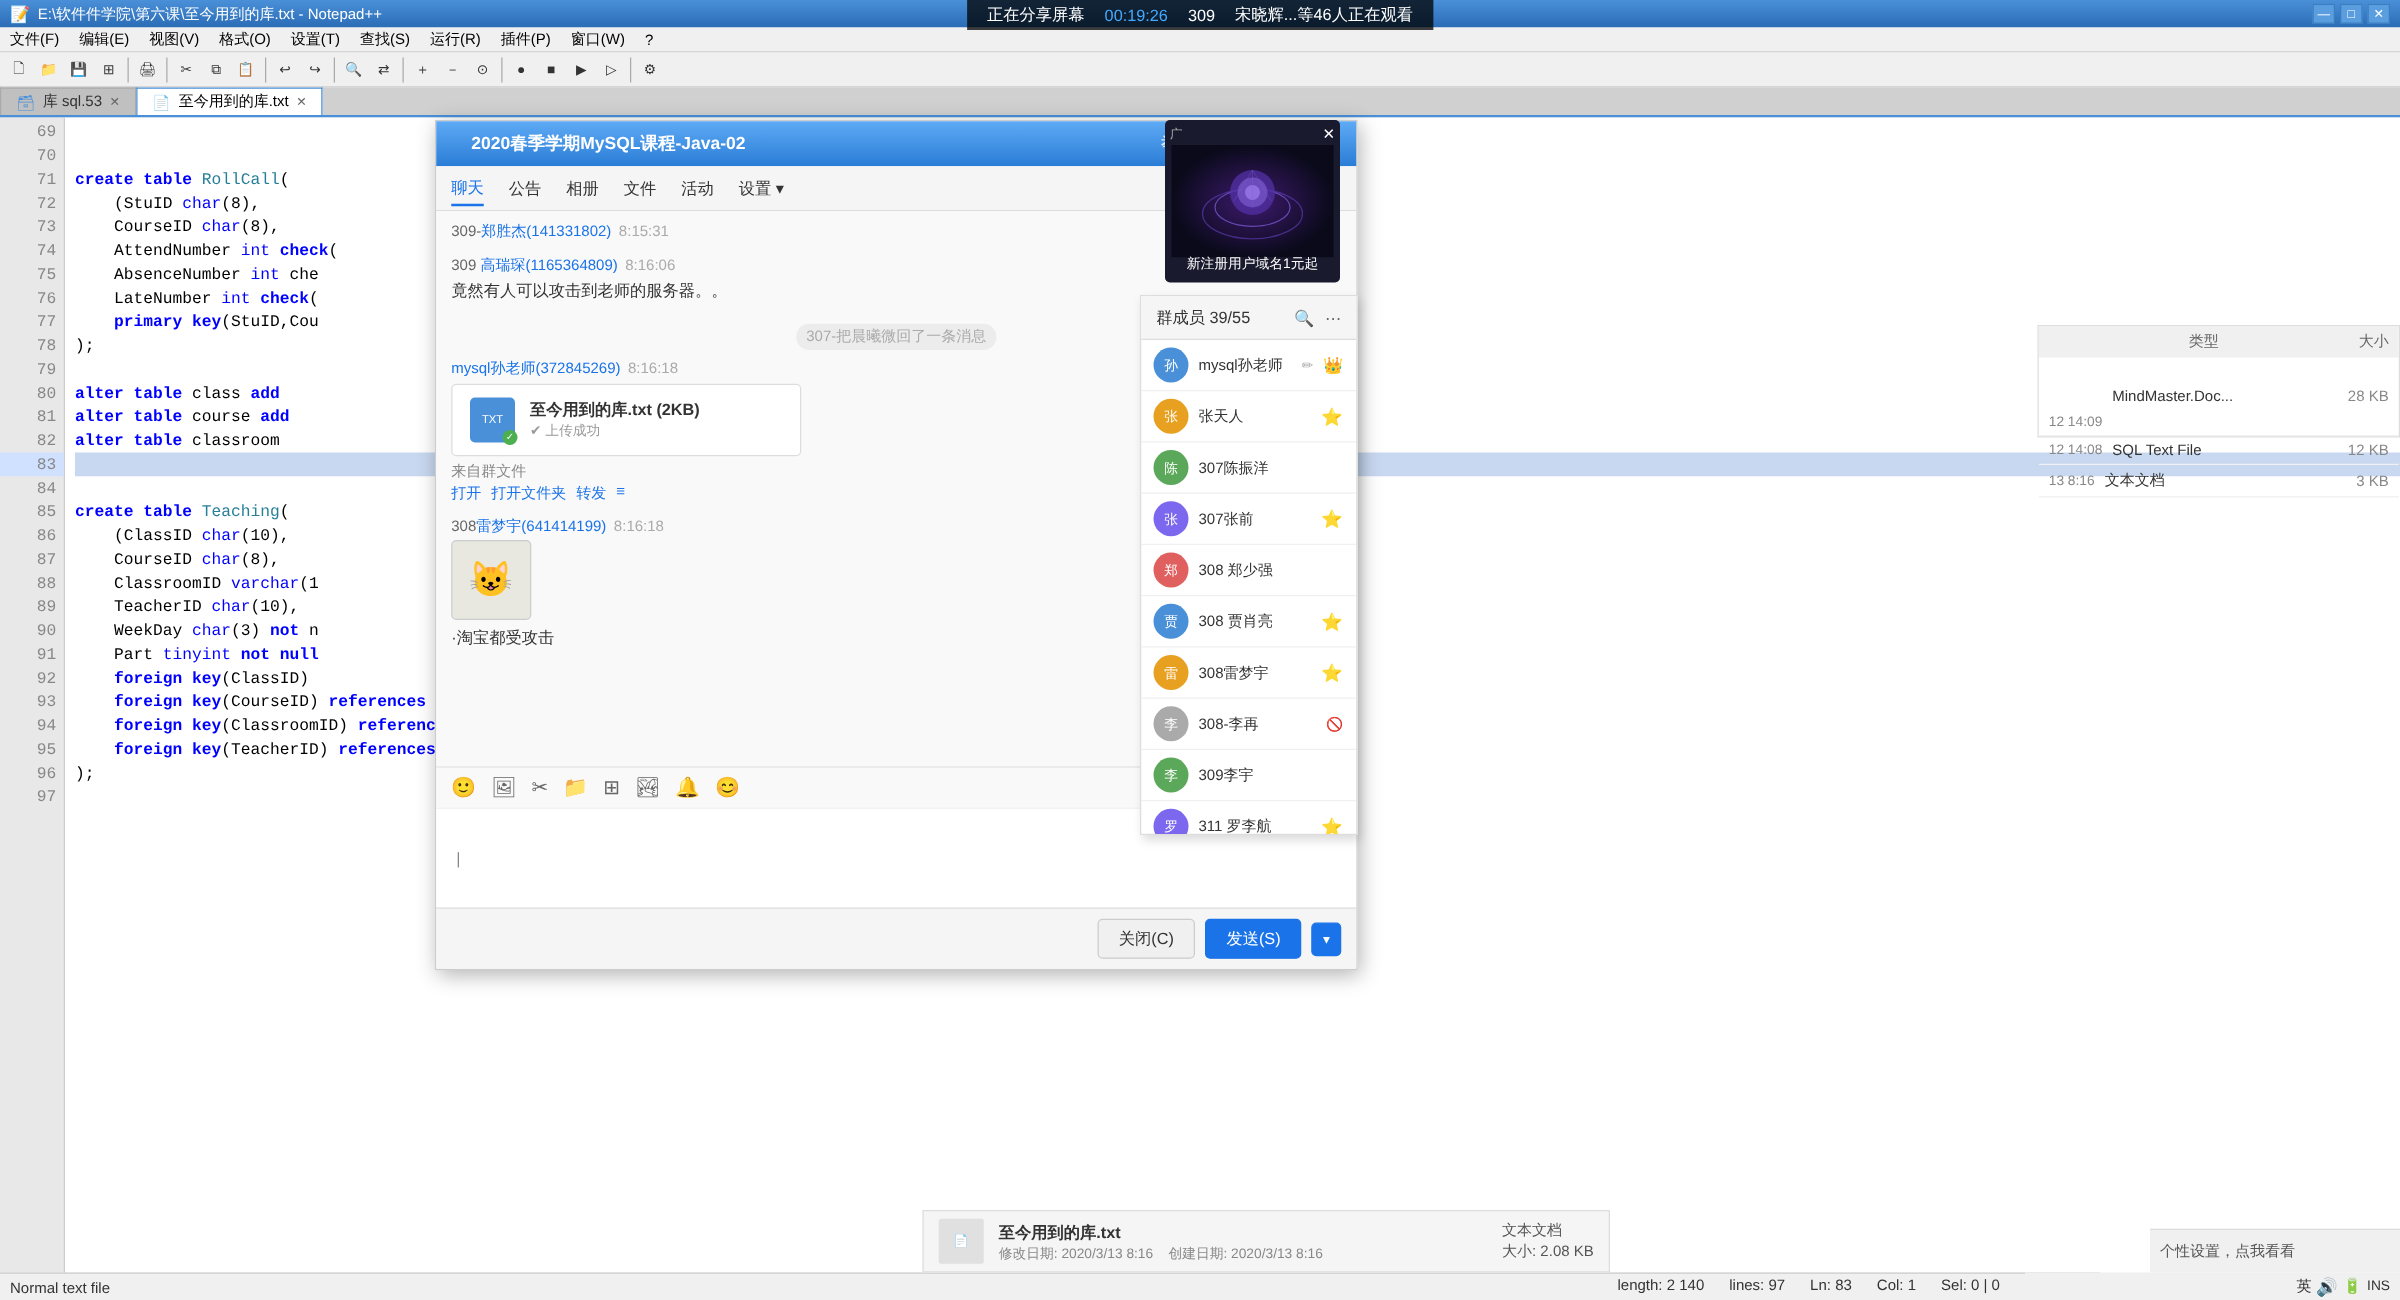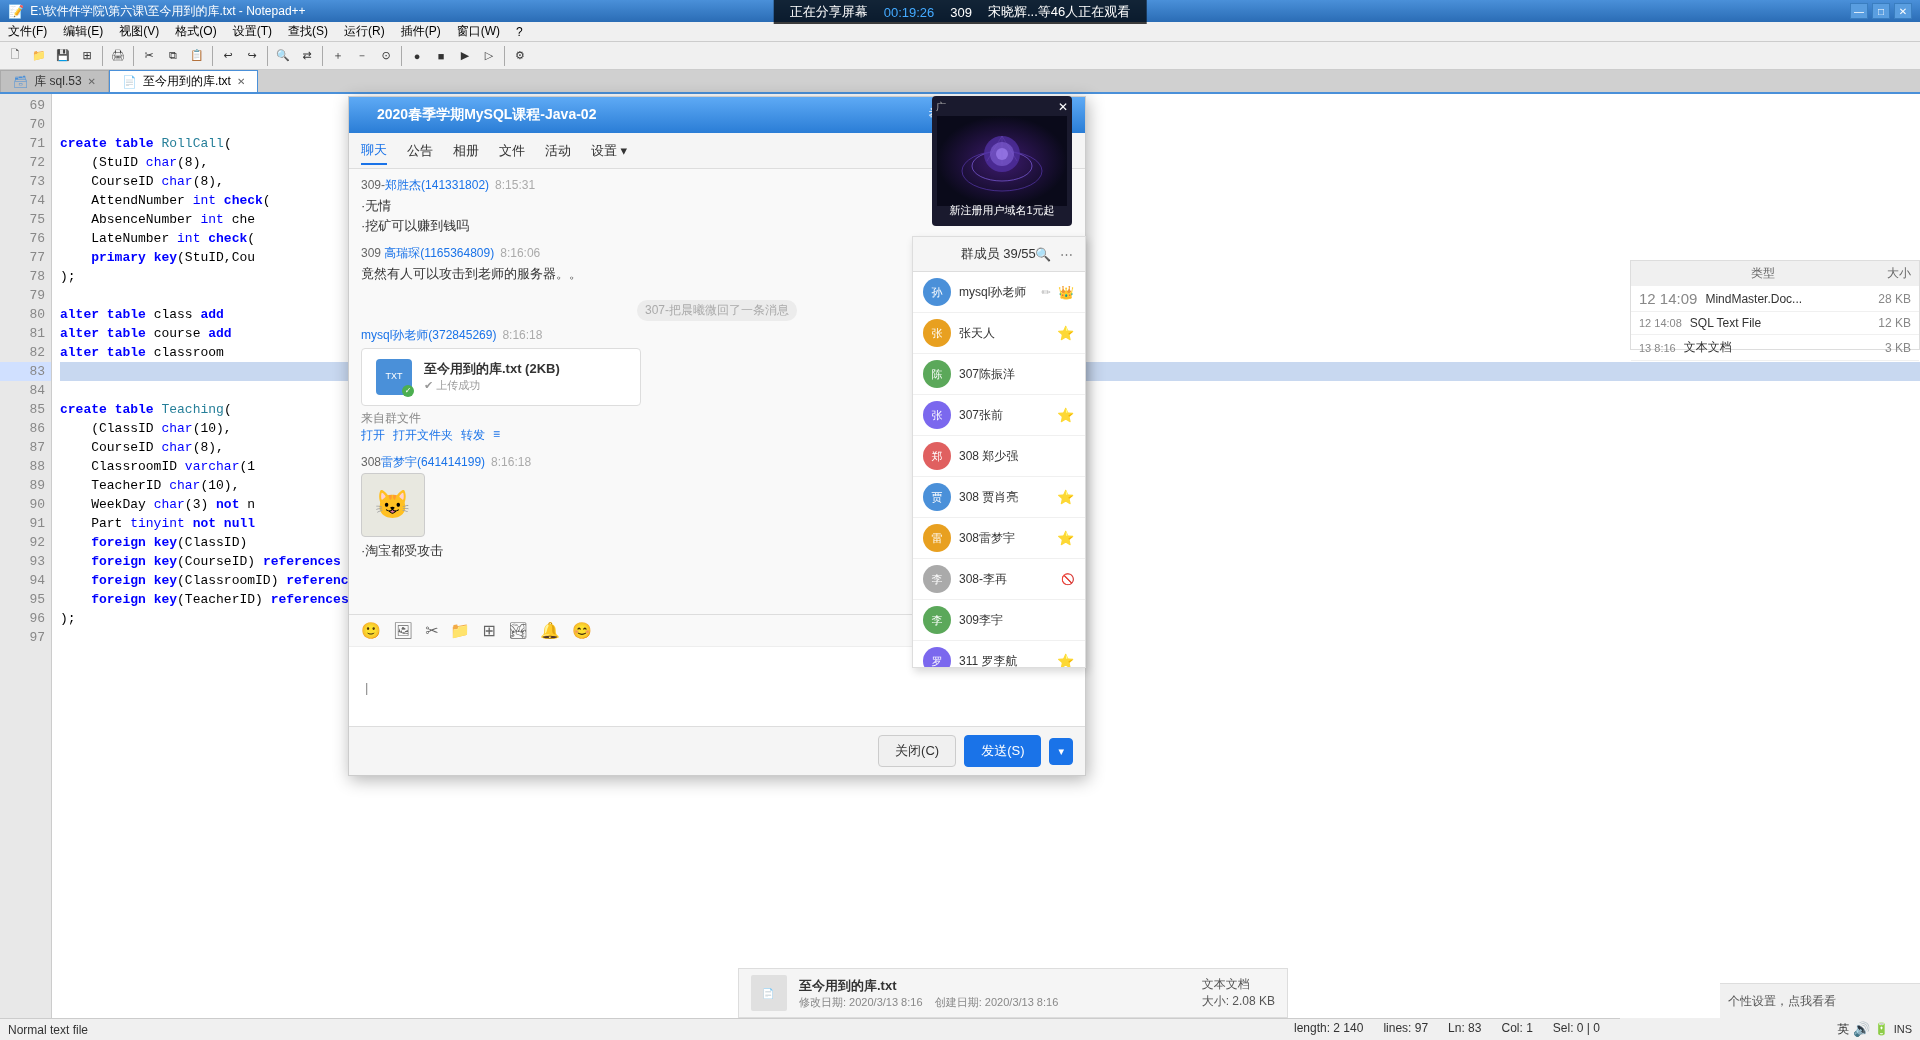--- a/index.html
+++ b/index.html
@@ -193,21 +193,21 @@
       position: absolute;
       top: 96px; left: 910px; width: 174px; height: 570px;
       background: #fff;
       border: 1px solid #ddd;
       box-shadow: 2px 4px 8px rgba(0,0,0,0.15);
       z-index: 50;
       display: flex; flex-direction: column;
     }
     .members-header {
       padding: 8px 12px; background: #f5f5f5; border-bottom: 1px solid #ddd;
-      font-size: 13px; color: #333; display: flex; align-items: center; justify-content: flex-end;
+      font-size: 13px; color: #333; display: flex; align-items: center; justify-content: space-between;
     }
     .members-list { flex: 1; overflow-y: auto; }
     .member-item {
       display: flex; align-items: center; padding: 6px 10px; gap: 8px;
       border-bottom: 1px solid #f0f0f0; cursor: pointer;
     }
     .member-avatar { width: 28px; height: 28px; border-radius: 50%; background: #4a90d9; display: flex; align-items: center; justify-content: center; font-size: 11px; color: white; overflow: hidden; flex-shrink: 0; }
     .member-name { font-size: 12px; color: #333; flex: 1; }
     .member-badge { font-size: 14px; }
     .star-gold { color: #f5a623; }
@@ -446,24 +446,20 @@
     <span class="chat-nav-item">设置 ▾</span>
   </div>
 
   <div class="chat-messages">
     <span class="close-x">✕</span>
 
     <div class="msg-row">
       <div class="msg-header">
         <span class="num">309-</span><span class="name">郑胜杰(141331802)</span><span class="time">8:15:31</span>
       </div>
-      <div class="msg-bubble">
-        <div>·无情</div>
-        <div>·挖矿可以赚到钱吗</div>
-      </div>
     </div>
 
     <div class="msg-row">
       <div class="msg-header">
         <span class="num">309 </span><span class="name">高瑞琛(1165364809)</span><span class="time">8:16:06</span>
       </div>
       <div class="msg-bubble">竟然有人可以攻击到老师的服务器。。</div>
     </div>
 
     <div class="msg-center">
@@ -626,21 +622,21 @@
   </div>
 </div>
 
 <div class="recent-panel" style="top:260px;right:0;width:290px;height:90px;">
   <div class="recent-header">
     <span></span>
     <span>类型</span>
     <span>大小</span>
   </div>
   <div class="recent-item">
-    <span style="color:#888;font-size:15px;">12 14:09</span>
+    <span style="color:#888;font-size:11px;margin-top:42px;">12 14:09</span>
     <span class="recent-name">MindMaster.Doc...</span>
     <span class="recent-size">28 KB</span>
   </div>
   <div class="recent-item">
     <span style="color:#888;font-size:11px;">12 14:08</span>
     <span class="recent-name">SQL Text File</span>
     <span class="recent-size">12 KB</span>
   </div>
   <div class="recent-item">
     <span style="color:#888;font-size:11px;">13 8:16</span>

